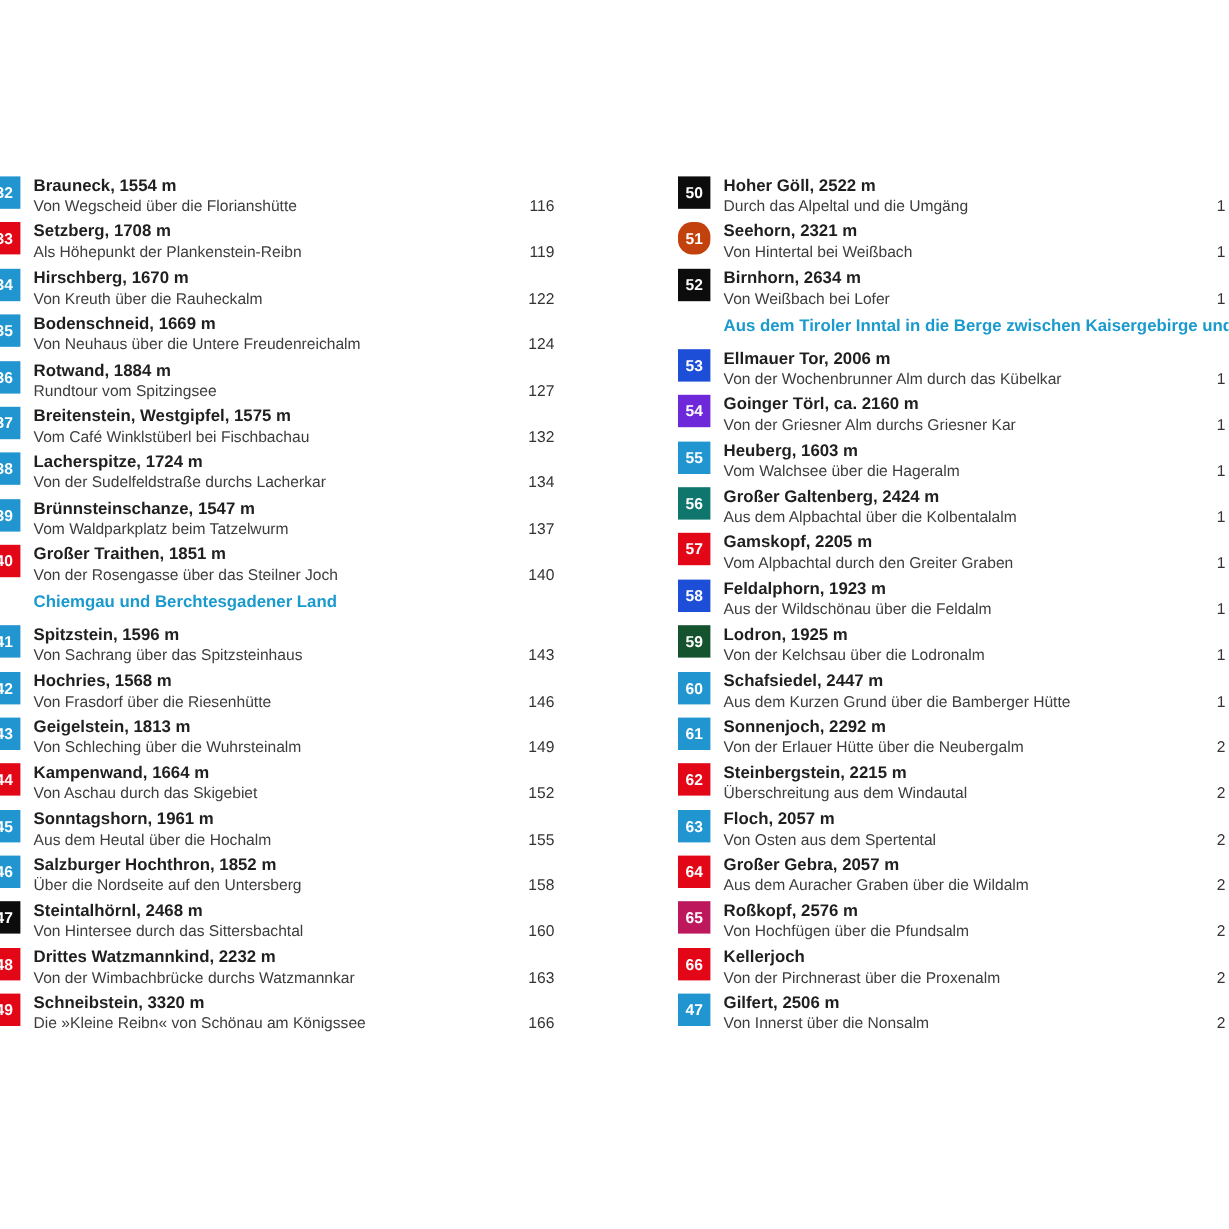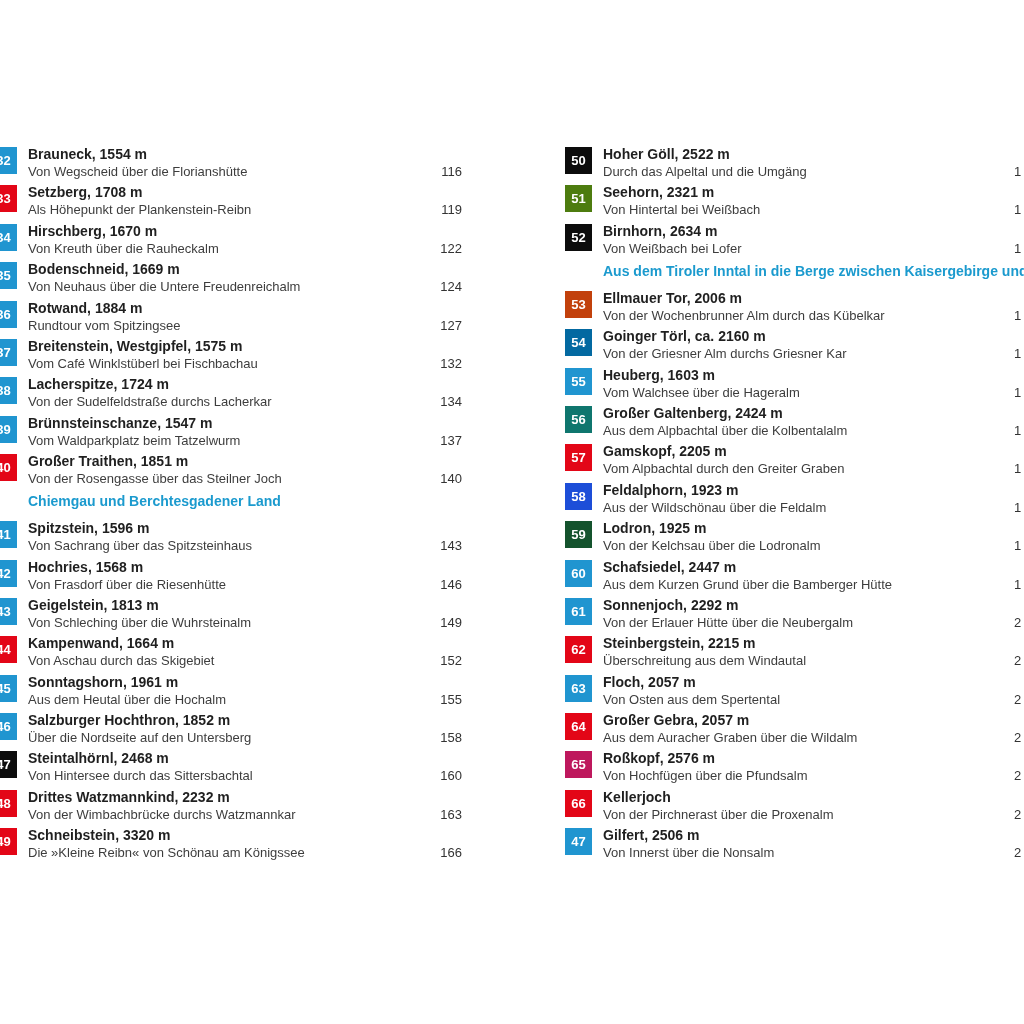--- a/index.html
+++ b/index.html
@@ -300,21 +300,21 @@
       <div class="title">Hoher Göll, 2522 m</div>
       <div class="subline">
         <span class="subtitle">Durch das Alpeltal und die Umgäng</span>
         <span class="leader"></span>
         <span class="pagenum">1</span>
       </div>
     </div>
   </div>
 
   <div class="entry">
-    <span class="badge badge--red" style="background: #4d7c0f;">51</span>
+    <span class="badge badge--red" style="background: #c2410c; border-radius: 12px;">51</span>
     <div class="entry-text">
       <div class="title">Seehorn, 2321 m</div>
       <div class="subline">
         <span class="subtitle">Von Hintertal bei Weißbach</span>
         <span class="leader"></span>
         <span class="pagenum">1</span>
       </div>
     </div>
   </div>
 
@@ -326,33 +326,33 @@
         <span class="subtitle">Von Weißbach bei Lofer</span>
         <span class="leader"></span>
         <span class="pagenum">1</span>
       </div>
     </div>
   </div>
 
   <div class="section-header" style="color: rgb(27, 154, 206);">Aus dem Tiroler Inntal in die Berge zwischen Kaisergebirge und Tuxer Alpen</div>
 
   <div class="entry">
-    <span class="badge badge--red" style="background: #c2410c;">53</span>
+    <span class="badge badge--red" style="background: #1d4ed8;">53</span>
     <div class="entry-text">
       <div class="title">Ellmauer Tor, 2006 m</div>
       <div class="subline">
         <span class="subtitle">Von der Wochenbrunner Alm durch das Kübelkar</span>
         <span class="leader"></span>
         <span class="pagenum">1</span>
       </div>
     </div>
   </div>
 
   <div class="entry">
-    <span class="badge badge--red" style="background: #0369a1;">54</span>
+    <span class="badge badge--red" style="background: #6d28d9;">54</span>
     <div class="entry-text">
       <div class="title">Goinger Törl, ca. 2160 m</div>
       <div class="subline">
         <span class="subtitle">Von der Griesner Alm durchs Griesner Kar</span>
         <span class="leader"></span>
         <span class="pagenum">1</span>
       </div>
     </div>
   </div>
 

